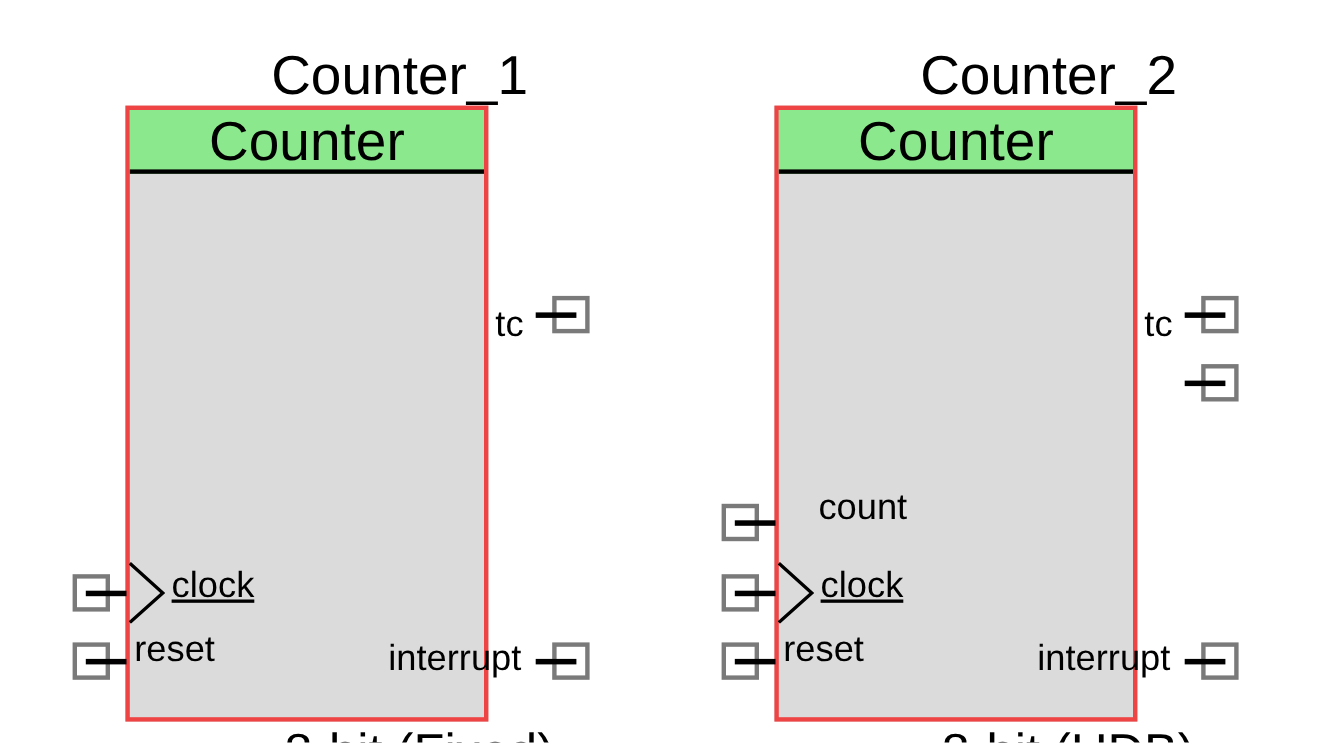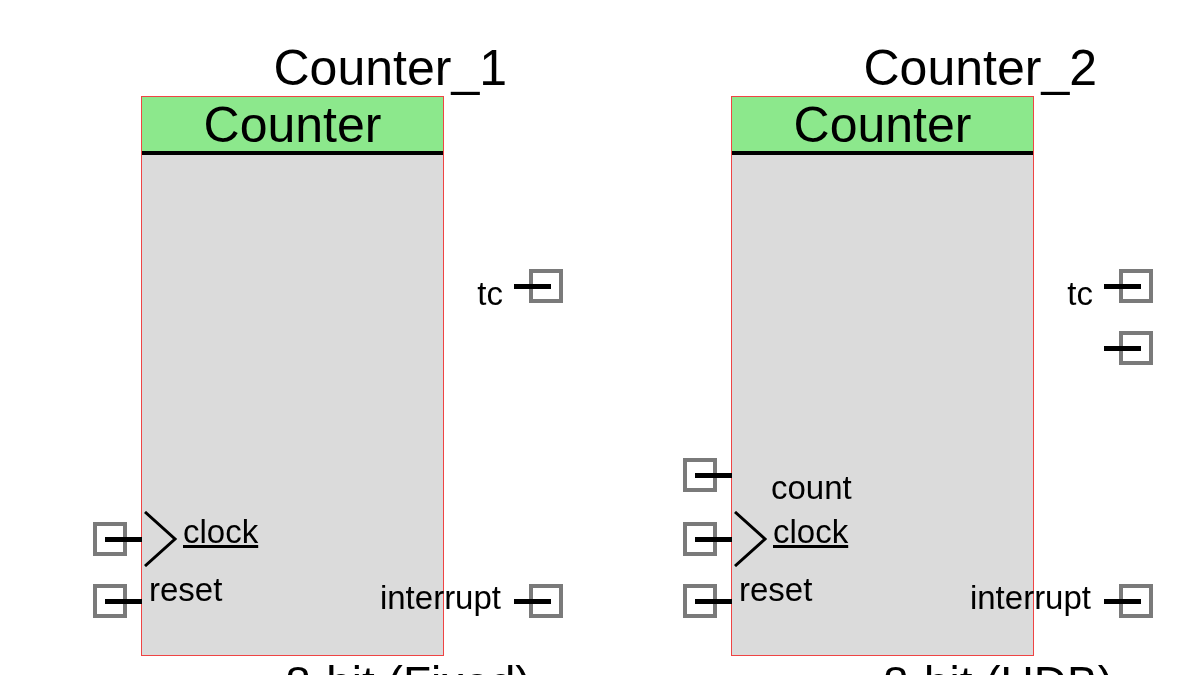--- a/index.html
+++ b/index.html
@@ -16,32 +16,31 @@
     width: 1200px;
     height: 675px;
     background: #ffffff;
   }
   
   .comp {
     position: absolute;
     top: 96px;
     width: 374px;
     height: 560px;
-    margin-left: 27px;
   }
   .comp.c1 { left: 114px; }
   .comp.c2 { left: 704px; }
 
   .block {
     position: absolute;
     left: 0; top: 0;
-    width: 303px;
+    width: 330px;
     height: 560px;
     box-sizing: border-box;
-    border: 1px solid #ef4444;
+    border: 4px solid #ef4444;
     background: #DBDBDB;
     padding-left: 40px;
   }
   .header {
     position: absolute;
     left: 0; right: 0; top: 0;
     height: 58px;
     box-sizing: border-box;
     border-bottom: 4px solid #000000;
     background: #8CE88C;
@@ -73,21 +72,21 @@
   }
   .pin-label {
     position: absolute;
     font-size: 33px;
     line-height: 52px;
     color: #000000;
     white-space: nowrap;
   }
   .lbl-tc        { top: 172px; right: 12px; }
   .lbl-comp      { top: 235px; right: 12px; }
-  .lbl-count     { top: 366px; left: 40px; }
+  .lbl-count     { top: 339px; left: 40px; }
   .lbl-clock     { top: 410px; left: 42px; text-decoration: underline; }
   .lbl-reset     { top: 468px; left: 8px; }
   .lbl-interrupt { top: 476px; right: 14px; }
 
   
   .term {
     position: absolute;
     width: 26px;
     height: 26px;
     border: 4px solid #7A7A7A;

